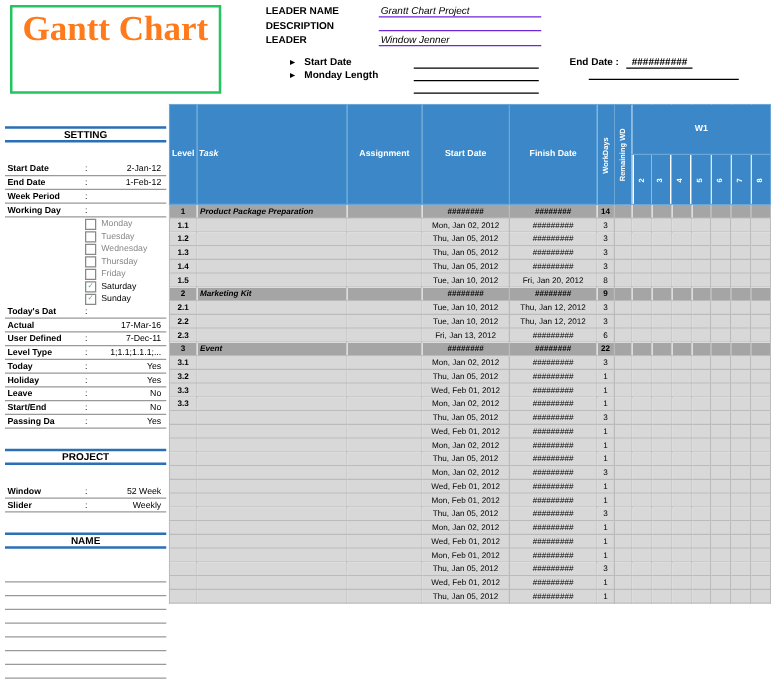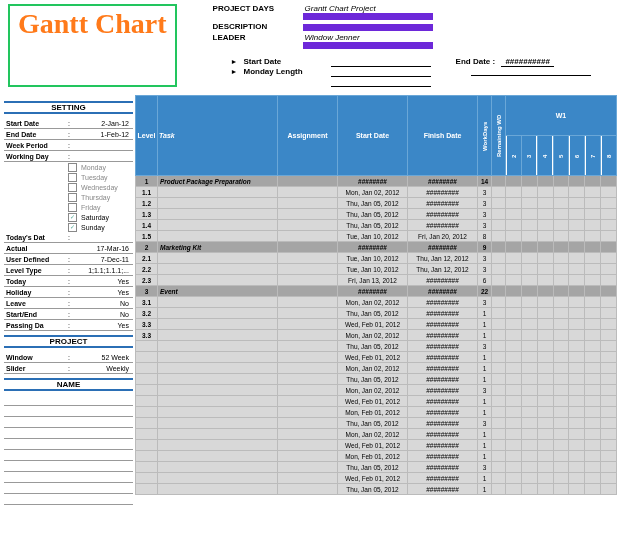--- a/index.html
+++ b/index.html
@@ -4,32 +4,32 @@
 <style>
 *{box-sizing:border-box;margin:0;padding:0;font-family:Arial,sans-serif}
 body{background:#fff;width:617px;height:550px;overflow:hidden;font-size:8px}
 .page{display:flex;flex-direction:column}
 .top{display:flex;padding:4px 2px 2px 8px}
 .logo-box{border:2px solid #22c55e;padding:2px 8px}
 .logo{font-family:Georgia,serif;font-weight:bold;font-size:28px;color:#ff7a1a}
 .meta{margin-left:36px;font-size:8px}
 .meta-row{display:flex;margin-bottom:2px}
 .meta-lbl{font-weight:bold;width:90px}
-.meta-val{width:130px;border-bottom:7px solid #6d28d9;font-style:italic;padding-left:2px}
+.meta-val{width:130px;border-bottom:1px solid #6d28d9;font-style:italic;padding-left:2px}
 .meta-sub{display:flex;margin-top:8px}
 .bullets{margin-left:18px}
 .bullets div{font-weight:bold;margin-bottom:1px}
 .bullets div:before{content:"\25BA";margin-right:6px;font-size:7px}
 .end-date{margin-left:25px;font-weight:bold}
 .end-date-val{font-weight:bold;border-bottom:1px solid #000;margin-left:4px;padding:0 4px}
 .lines{margin-left:28px}
 .lines div{border-bottom:1px solid #000;width:100px;height:10px}
 .main{display:flex;margin-top:6px}
 .sidebar{width:135px;padding:2px 2px 2px 4px}
-.sect-hdr{font-weight:bold;text-align:center;border:2px solid #2b6fb5;border-left:none;border-right:none;margin:4px 0;font-size:8px;background:#fff}
+.sect-hdr{font-weight:bold;text-align:center;border:2px solid #2b6fb5;border-left:none;border-right:none;margin:16px 0;font-size:8px;background:#fff}
 .kv{display:flex;border-bottom:1px solid #999;font-size:7px;height:11px;align-items:center}
 .kv .k{width:64px;font-weight:bold;padding-left:2px}
 .kv .v{flex:1;text-align:right;padding-right:4px}
 .kv .colon{width:4px}
 .days{font-size:7px}
 .day-row{display:flex;align-items:center;height:10px;padding-left:64px}
 .chk{width:9px;height:9px;border:1px solid #888;margin-right:4px;font-size:6px;line-height:7px;text-align:center}
 .day-row.g{color:#888}
 .day-row .chk.on{color:#5a9}
 .alert-rows div{height:11px;border-bottom:1px solid #999}
@@ -53,21 +53,21 @@
 </head>
 <body>
 
 <div class="page">
   <div class="top">
     <div class="logo-box">
       <div class="logo">Gantt Chart</div>
     </div>
     <div class="meta">
       <div class="meta-row">
-        <div class="meta-lbl">PROJECT DAYS</div>
+        <div class="meta-lbl">LEADER NAME</div>
         <div class="meta-val">Grantt Chart Project</div>
       </div>
       <div class="meta-row">
         <div class="meta-lbl">DESCRIPTION</div>
         <div class="meta-val"></div>
       </div>
       <div class="meta-row">
         <div class="meta-lbl">LEADER</div>
         <div class="meta-val">Window Jenner</div>
       </div>

